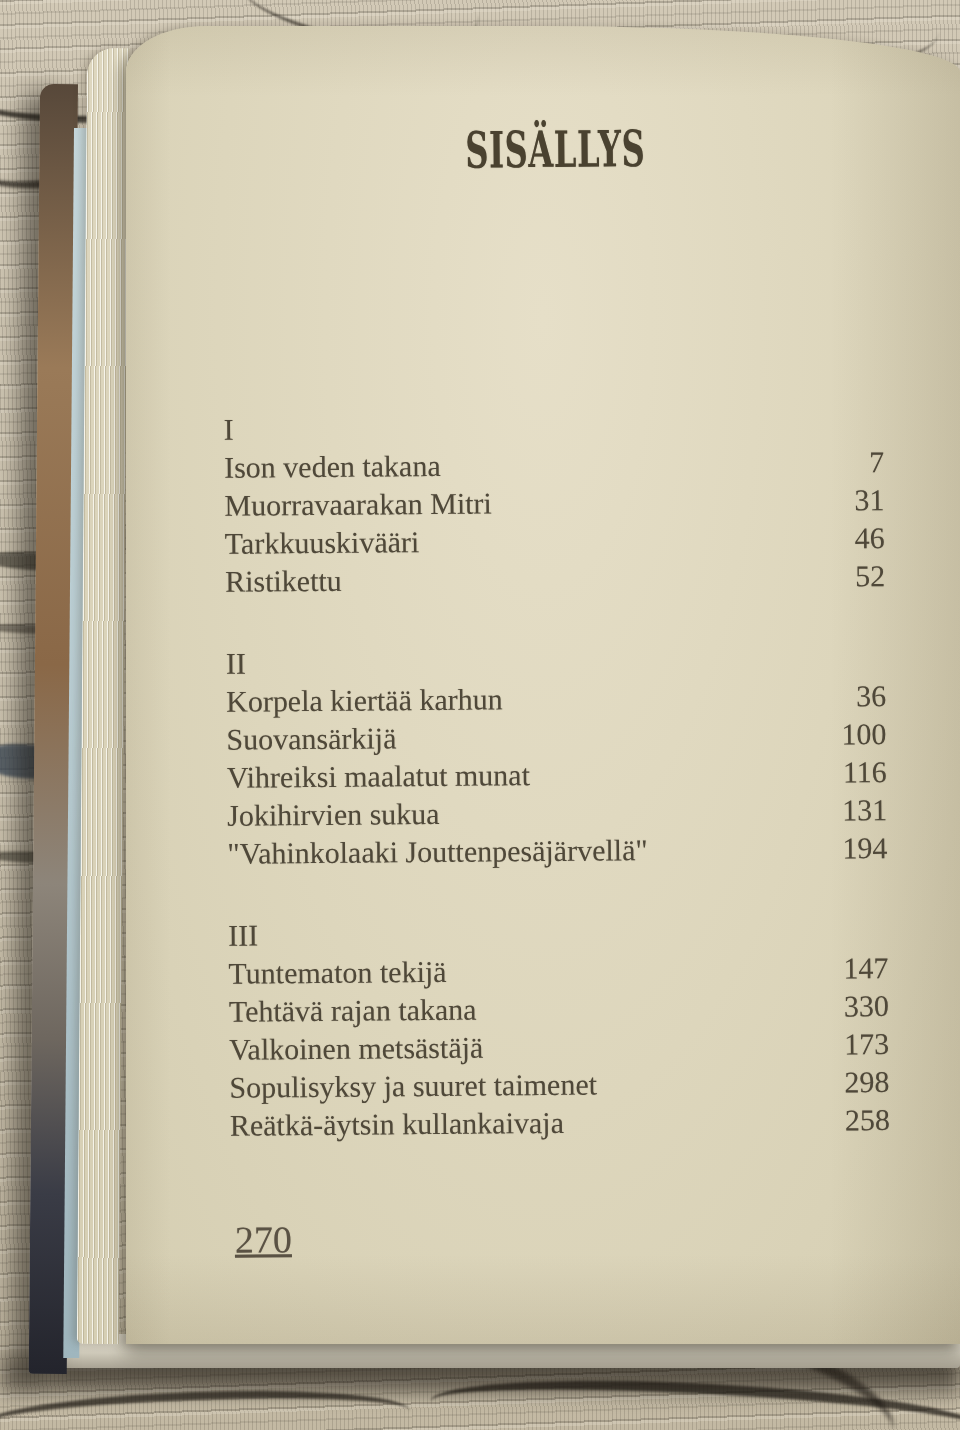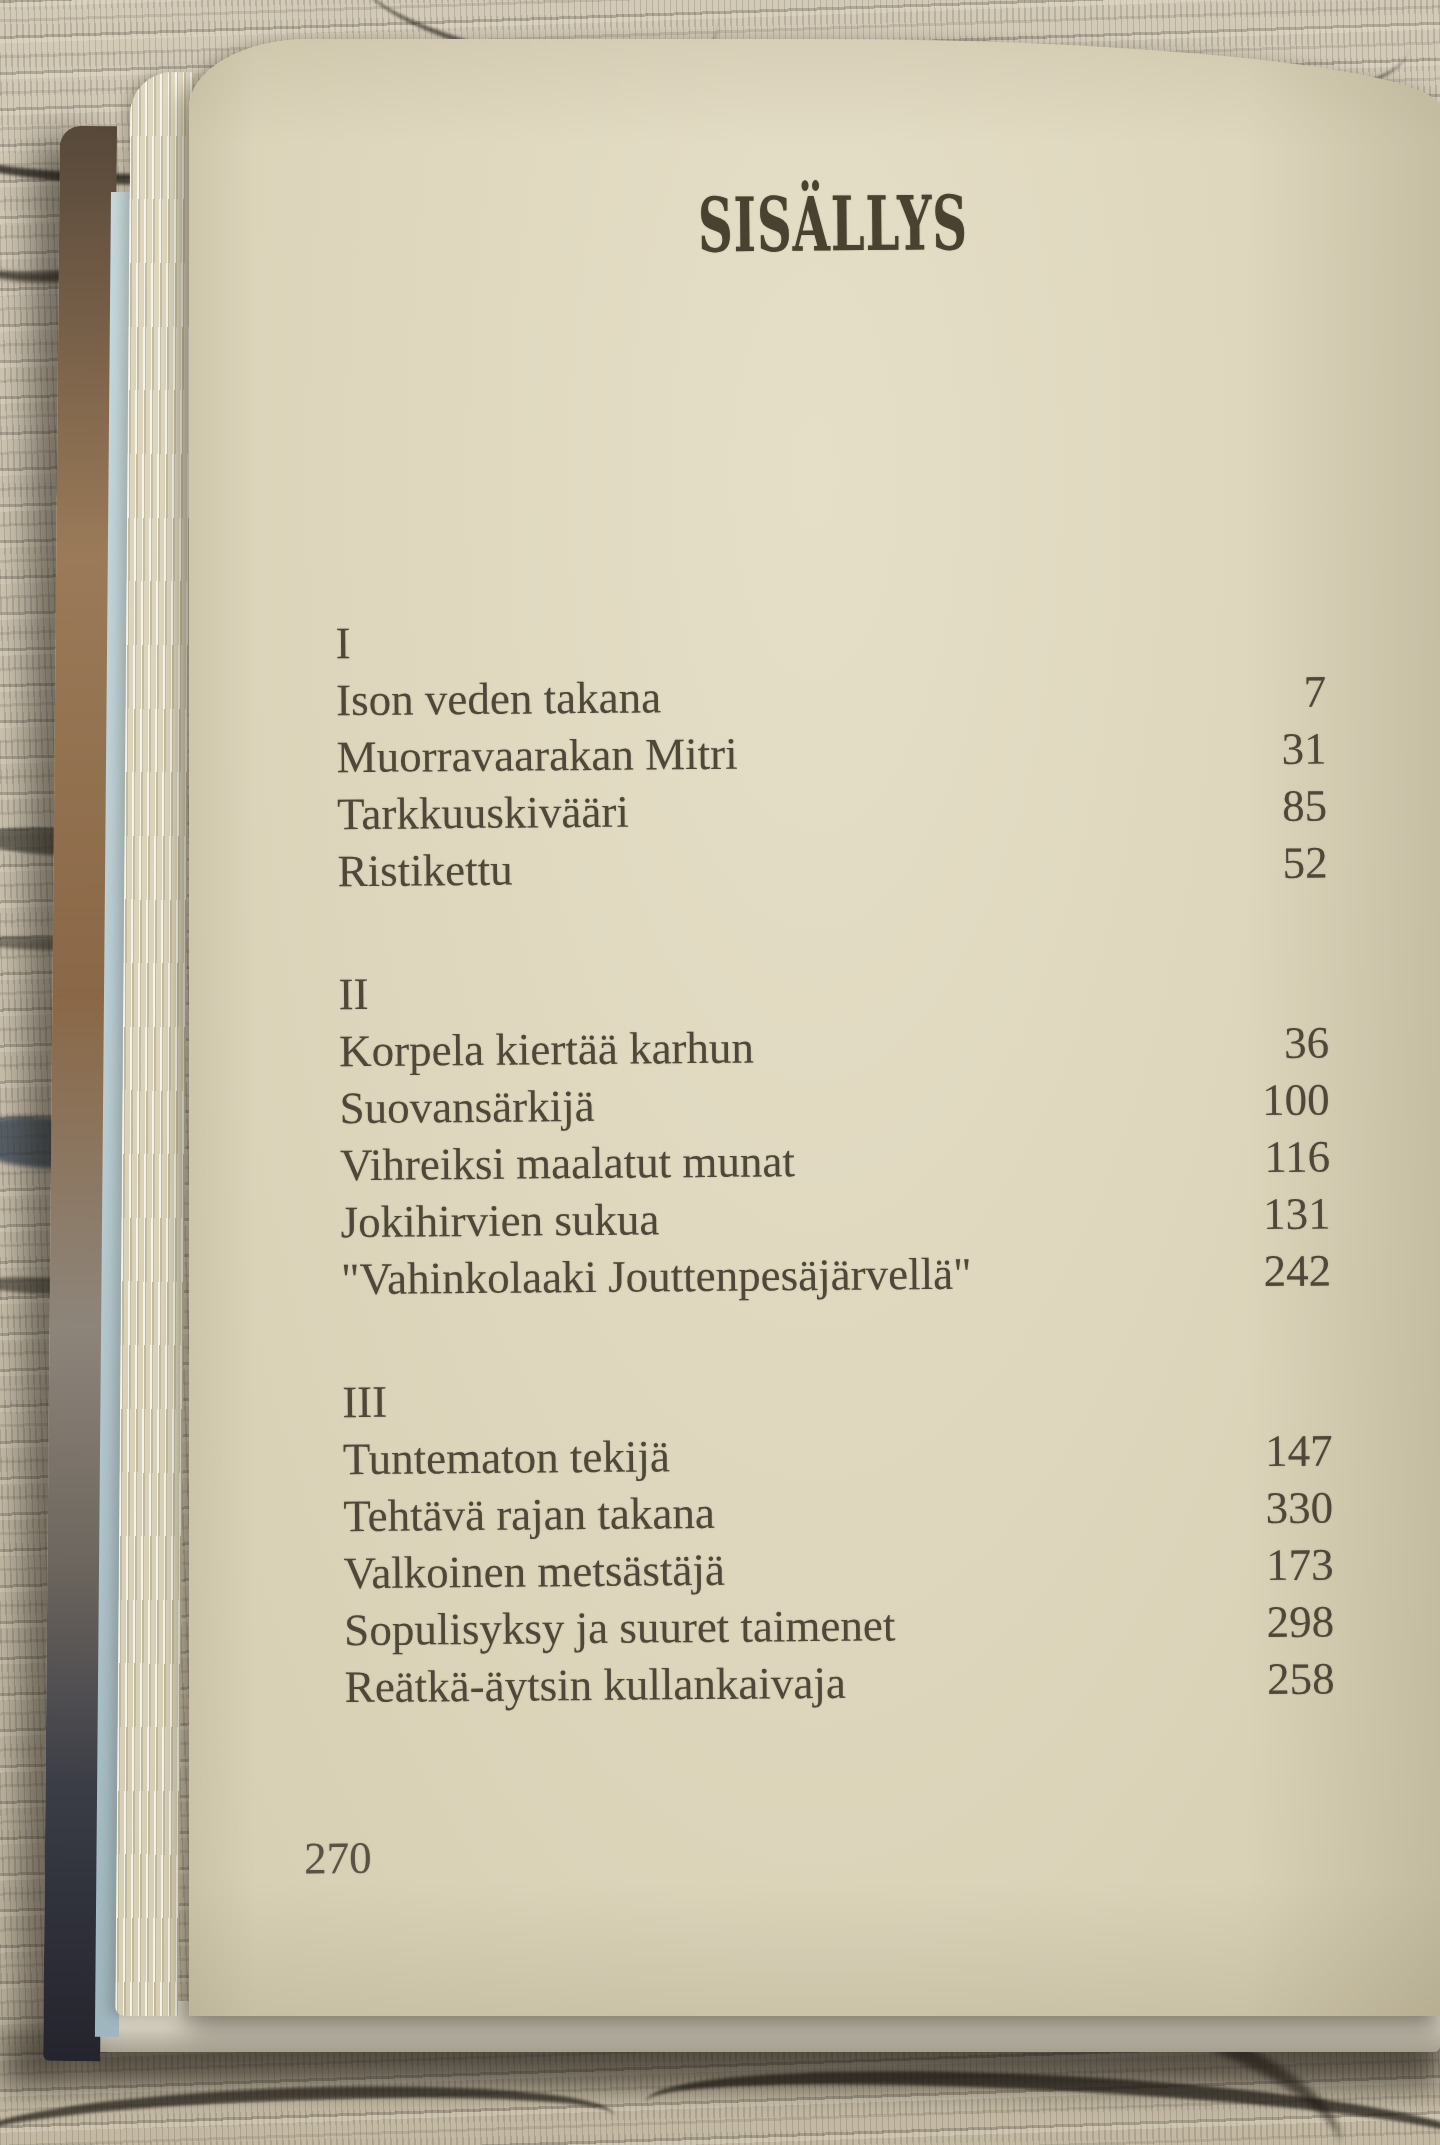--- a/index.html
+++ b/index.html
@@ -82,22 +82,22 @@
     position:absolute;left:100px;top:382px;width:660px;
     font-size:30px;color:#4f4839;text-shadow:0 0 1px rgba(80,72,56,0.35);
   }
   .toc-section{margin-top:44px;}
   .toc-section:first-child{margin-top:0;}
   .numeral{line-height:38px;}
   .toc-row{display:flex;justify-content:space-between;align-items:baseline;line-height:38px;}
   .entry-title{white-space:nowrap;}
   .entry-page{text-align:right;}
   .folio{
-    position:absolute;left:72px;top:1192px;
-    font-size:30px;line-height:38px;color:#5a5244;text-shadow:0 0 1px rgba(80,72,56,0.35);
+    position:absolute;left:104px;top:1192px;
+    font-size:38px;line-height:38px;color:#5a5244;text-shadow:0 0 1px rgba(80,72,56,0.35);text-decoration:underline;
   }
 </style>
 </head>
 <body>
 
 <div class="fabric"></div>
 <div class="streak s1"></div>
 <div class="streak s2"></div>
 <div class="streak s3"></div>
 <div class="streak s4"></div>
@@ -126,21 +126,21 @@
         <div class="toc-row">
           <span class="entry-title">Ison veden takana</span>
           <span class="entry-page">7</span>
         </div>
         <div class="toc-row">
           <span class="entry-title">Muorravaarakan Mitri</span>
           <span class="entry-page">31</span>
         </div>
         <div class="toc-row">
           <span class="entry-title">Tarkkuuskivääri</span>
-          <span class="entry-page">85</span>
+          <span class="entry-page">46</span>
         </div>
         <div class="toc-row">
           <span class="entry-title">Ristikettu</span>
           <span class="entry-page">52</span>
         </div>
       </div>
 
       <div class="toc-section">
         <div class="numeral">II</div>
         <div class="toc-row">
@@ -154,21 +154,21 @@
         <div class="toc-row">
           <span class="entry-title">Vihreiksi maalatut munat</span>
           <span class="entry-page">116</span>
         </div>
         <div class="toc-row">
           <span class="entry-title">Jokihirvien sukua</span>
           <span class="entry-page">131</span>
         </div>
         <div class="toc-row">
           <span class="entry-title">"Vahinkolaaki Jouttenpesäjärvellä"</span>
-          <span class="entry-page">242</span>
+          <span class="entry-page">194</span>
         </div>
       </div>
 
       <div class="toc-section">
         <div class="numeral">III</div>
         <div class="toc-row">
           <span class="entry-title">Tuntematon tekijä</span>
           <span class="entry-page">147</span>
         </div>
         <div class="toc-row">

